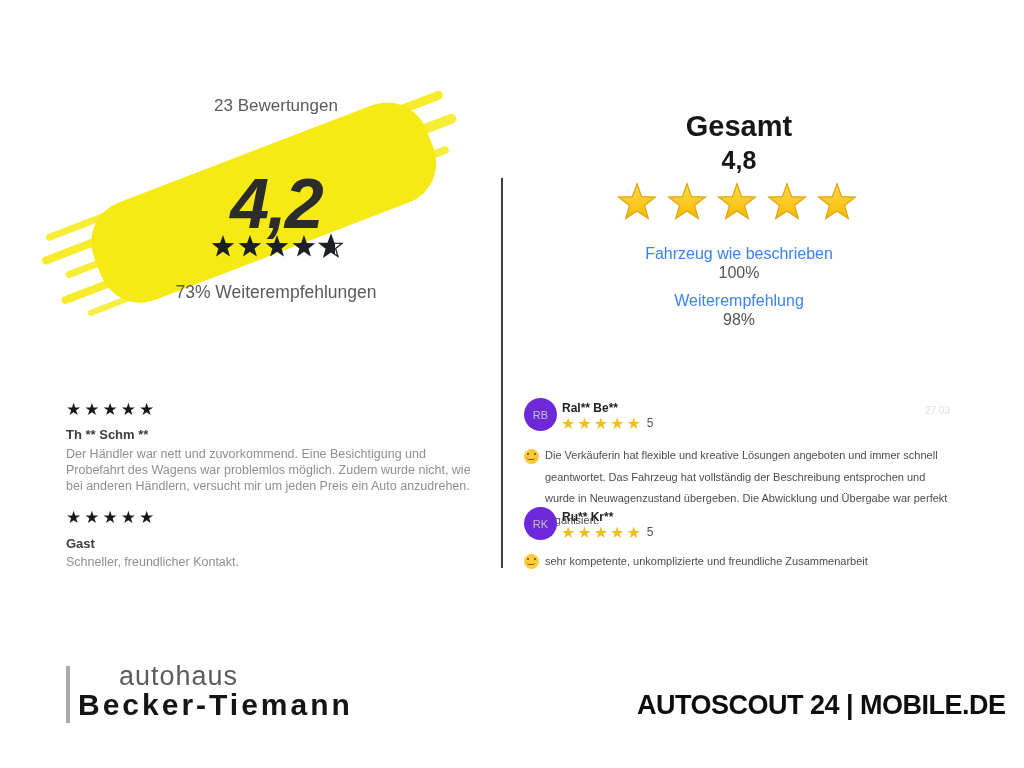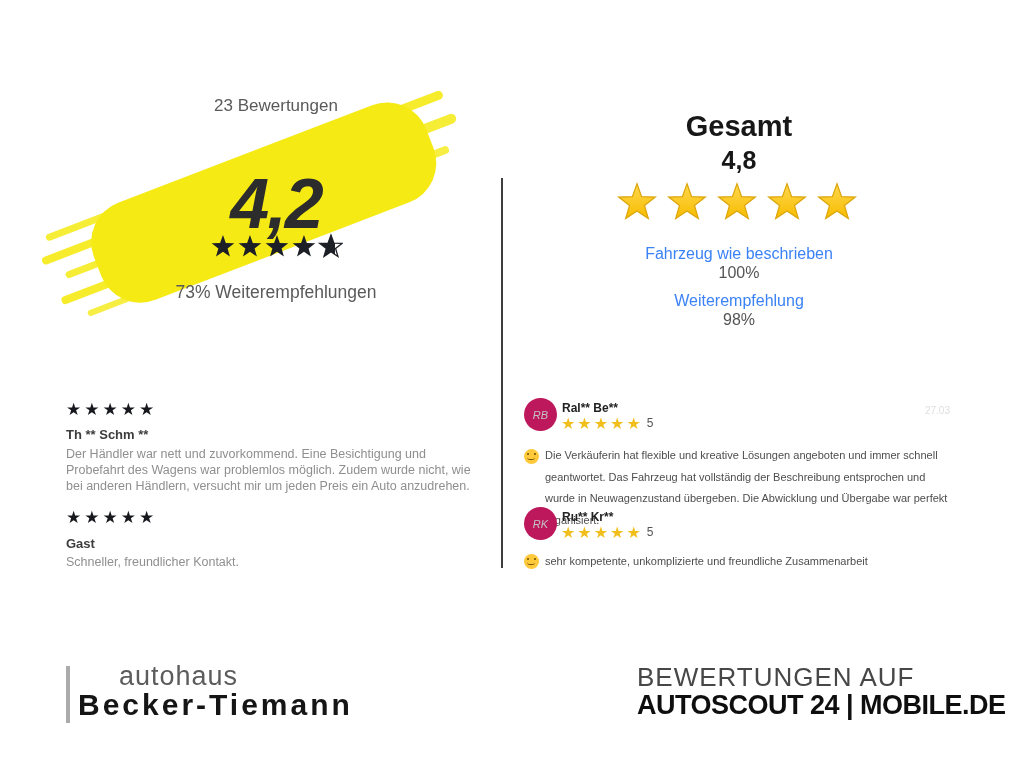--- a/index.html
+++ b/index.html
@@ -27,22 +27,22 @@
   .m1l{top:245px;} .m1v{top:264px;} .m2l{top:292px;} .m2v{top:311px;}
 
   
   .dark-stars{font-size:17px;letter-spacing:3px;color:#17181d;}
   .lr-author{font-size:13px;font-weight:bold;color:#3d3d3d;}
   .lr-text{width:412px;font-size:12.5px;line-height:16px;color:#8f8f8f;}
   .lr1s{left:66px;top:399px;} .lr1a{left:66px;top:427px;} .lr1t{left:66px;top:446px;}
   .lr2s{left:66px;top:507px;} .lr2a{left:66px;top:536px;text-align:right;} .lr2t{left:66px;top:554px;}
 
   
-  .avatar{width:33px;height:33px;border-radius:50%;background:#be185d;color:#c4c4c4;
-          font-size:11px;display:flex;align-items:center;justify-content:center;font-style:italic;}
+  .avatar{width:33px;height:33px;border-radius:50%;background:#6d28d9;color:#c4c4c4;
+          font-size:11px;display:flex;align-items:center;justify-content:center;}
   .rr-author{font-size:12px;font-weight:bold;color:#222;}
   .gold-stars{font-size:16px;letter-spacing:2px;color:#f1bf1c;}
   .rr-rating{font-size:12px;color:#555;letter-spacing:0;margin-left:4px;vertical-align:2px;}
   .rr-date{font-size:10px;color:#dedede;text-align:right;width:90px;}
   .rr-text{width:412px;font-size:11px;line-height:21.5px;color:#4d4d4d;}
   .smiley{width:15px;height:15px;border-radius:50%;background:#ffc93c;position:absolute;}
   .smiley::before{content:"";position:absolute;top:4px;left:3px;width:2px;height:2px;
                   background:#6b4c00;border-radius:50%;box-shadow:7px 0 0 #6b4c00;}
   .smiley::after{content:"";position:absolute;left:3px;top:6px;width:8px;height:4px;
                  border-bottom:1.5px solid #6b4c00;border-radius:0 0 50% 50%;}
@@ -141,16 +141,15 @@
 
   <div class="abs avatar r2av">RK</div>
   <div class="abs rr-author r2a">Ru** Kr**</div>
   <div class="abs gold-stars r2s"><span>★★★★★</span><span class="rr-rating">5</span></div>
   <div class="abs smiley r2sm"></div>
   <div class="abs rr-text r2t">sehr kompetente, unkomplizierte und freundliche Zusammenarbeit</div>
 
   <div class="abs logo-bar"></div>
   <div class="abs dealer1">autohaus</div>
   <div class="abs dealer2">Becker-Tiemann</div>
-  <div class="abs plat1">BEWERTUNGEN AUF</div>
   <div class="abs plat2">AUTOSCOUT 24 | MOBILE.DE</div>
 
 </div>
 
 </body></html>

